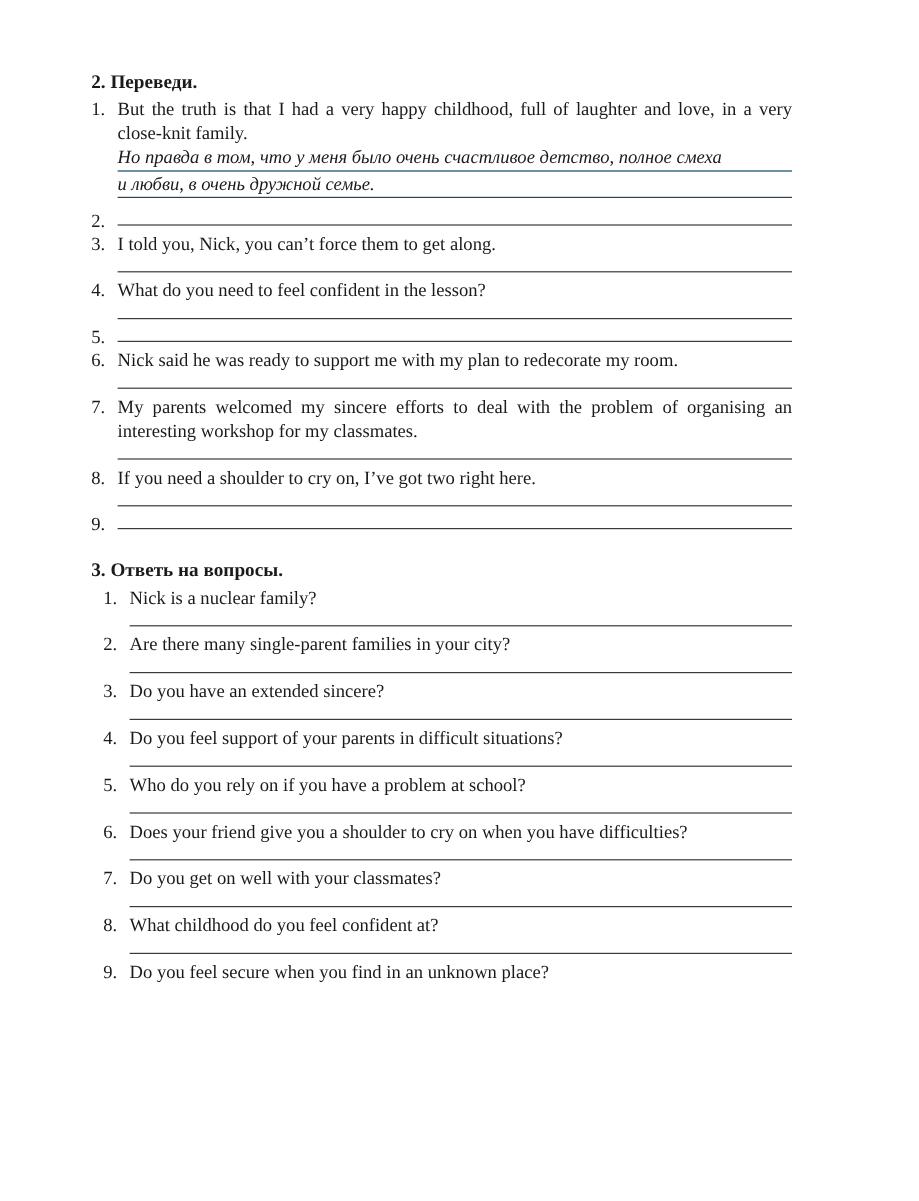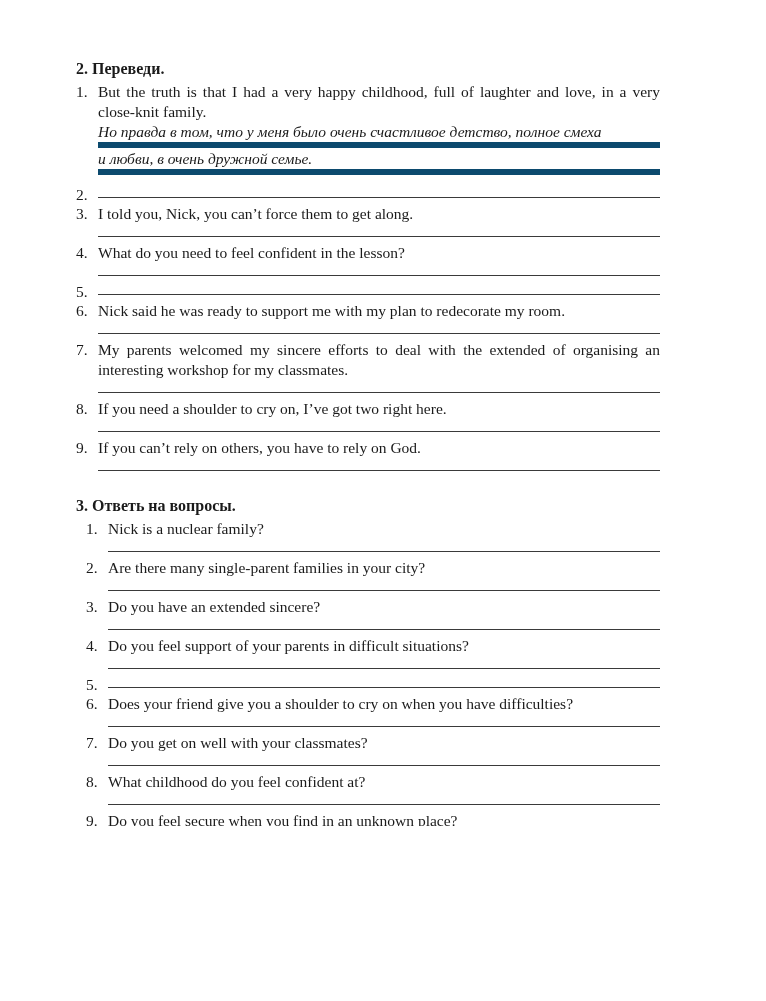--- a/index.html
+++ b/index.html
@@ -43,21 +43,21 @@
     margin-left: 22px;
     height: 12px;
     border-bottom: 1px solid #3a3a3a;
     margin-bottom: 6px;
   }
   .answer-line {
     margin-left: 22px;
     font-style: italic;
     font-size: 15.5px;
     line-height: 19px;
-    border-bottom: 6px solid #0c4a6e;
+    border-bottom: 1px solid #0c4a6e;
     padding-bottom: 1px;
     margin-bottom: 1px;
     text-align: left;
   }
   .answer-line.last { margin-bottom: 10px; }
   .indent-line { margin-left: 32px; }
   .page-number {
     text-align: center;
     font-size: 15px;
     margin-top: 14px;
@@ -76,36 +76,36 @@
       <div class="item"><span class="num">2.</span></div>
       <div class="rule"></div>
       <div class="item"><span class="num">3.</span><span class="txt">I told you, Nick, you can’t force them to get along.</span></div>
       <div class="rule"></div>
       <div class="item"><span class="num">4.</span><span class="txt">What do you need to feel confident in the lesson?</span></div>
       <div class="rule"></div>
       <div class="item"><span class="num">5.</span></div>
       <div class="rule"></div>
       <div class="item"><span class="num">6.</span><span class="txt">Nick said he was ready to support me with my plan to redecorate my room.</span></div>
       <div class="rule"></div>
-      <div class="item"><span class="num">7.</span><span class="txt">My parents welcomed my sincere efforts to deal with the extended of organising an interesting workshop for my classmates.</span></div>
+      <div class="item"><span class="num">7.</span><span class="txt">My parents welcomed my sincere efforts to deal with the problem of organising an interesting workshop for my classmates.</span></div>
       <div class="rule"></div>
       <div class="item"><span class="num">8.</span><span class="txt">If you need a shoulder to cry on, I’ve got two right here.</span></div>
       <div class="rule"></div>
-      <div class="item"><span class="num">9.</span><span class="txt">If you can’t rely on others, you have to rely on God.</span></div>
+      <div class="item"><span class="num">9.</span></div>
       <div class="rule"></div>
       <div class="section-heading section-gap"><span>3.</span> <span>Ответь на вопросы.</span></div>
       <div class="item indent"><span class="num">1.</span><span class="txt">Nick is a nuclear family?</span></div>
       <div class="rule indent-line"></div>
       <div class="item indent"><span class="num">2.</span><span class="txt">Are there many single-parent families in your city?</span></div>
       <div class="rule indent-line"></div>
       <div class="item indent"><span class="num">3.</span><span class="txt">Do you have an extended sincere?</span></div>
       <div class="rule indent-line"></div>
       <div class="item indent"><span class="num">4.</span><span class="txt">Do you feel support of your parents in difficult situations?</span></div>
       <div class="rule indent-line"></div>
-      <div class="item indent"><span class="num">5.</span></div>
+      <div class="item indent"><span class="num">5.</span><span class="txt">Who do you rely on if you have a problem at school?</span></div>
       <div class="rule indent-line"></div>
       <div class="item indent"><span class="num">6.</span><span class="txt">Does your friend give you a shoulder to cry on when you have difficulties?</span></div>
       <div class="rule indent-line"></div>
       <div class="item indent"><span class="num">7.</span><span class="txt">Do you get on well with your classmates?</span></div>
       <div class="rule indent-line"></div>
       <div class="item indent"><span class="num">8.</span><span class="txt">What childhood do you feel confident at?</span></div>
       <div class="rule indent-line"></div>
       <div class="item indent"><span class="num">9.</span><span class="txt">Do you feel secure when you find in an unknown place?</span></div>
       <div class="rule indent-line"></div>
     </div>

